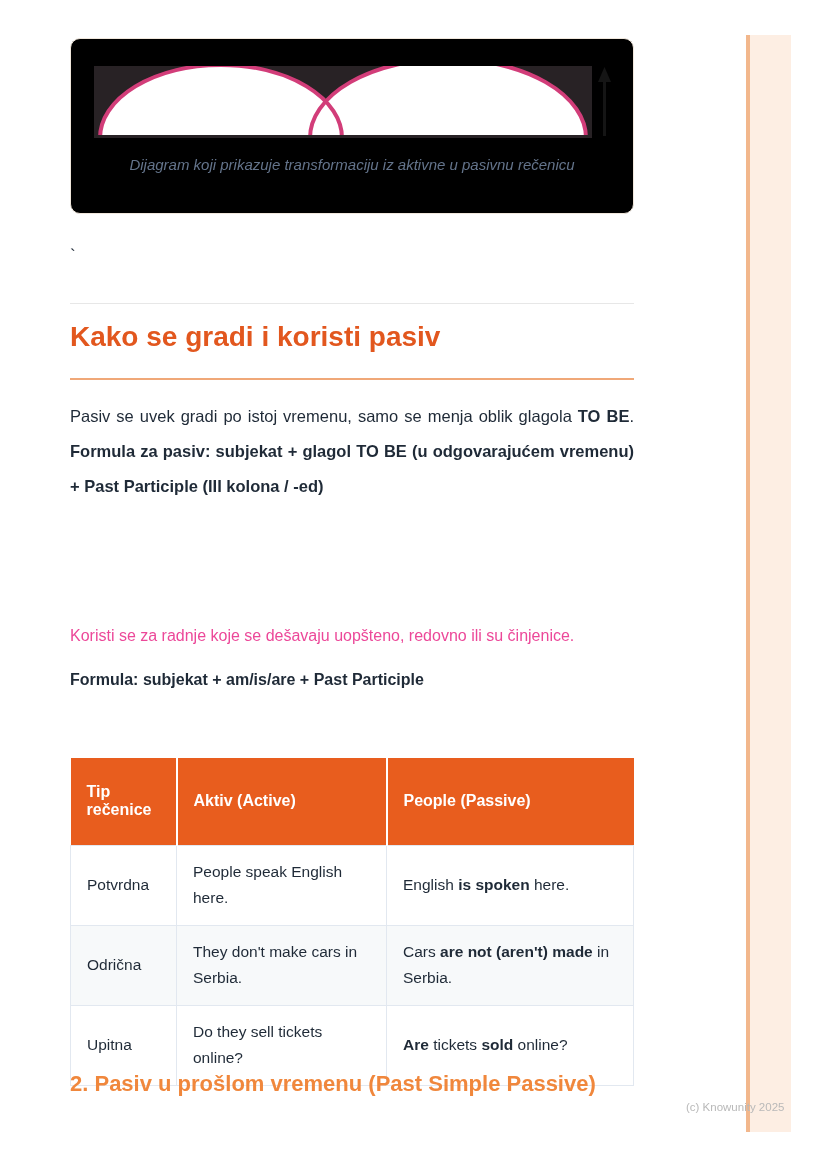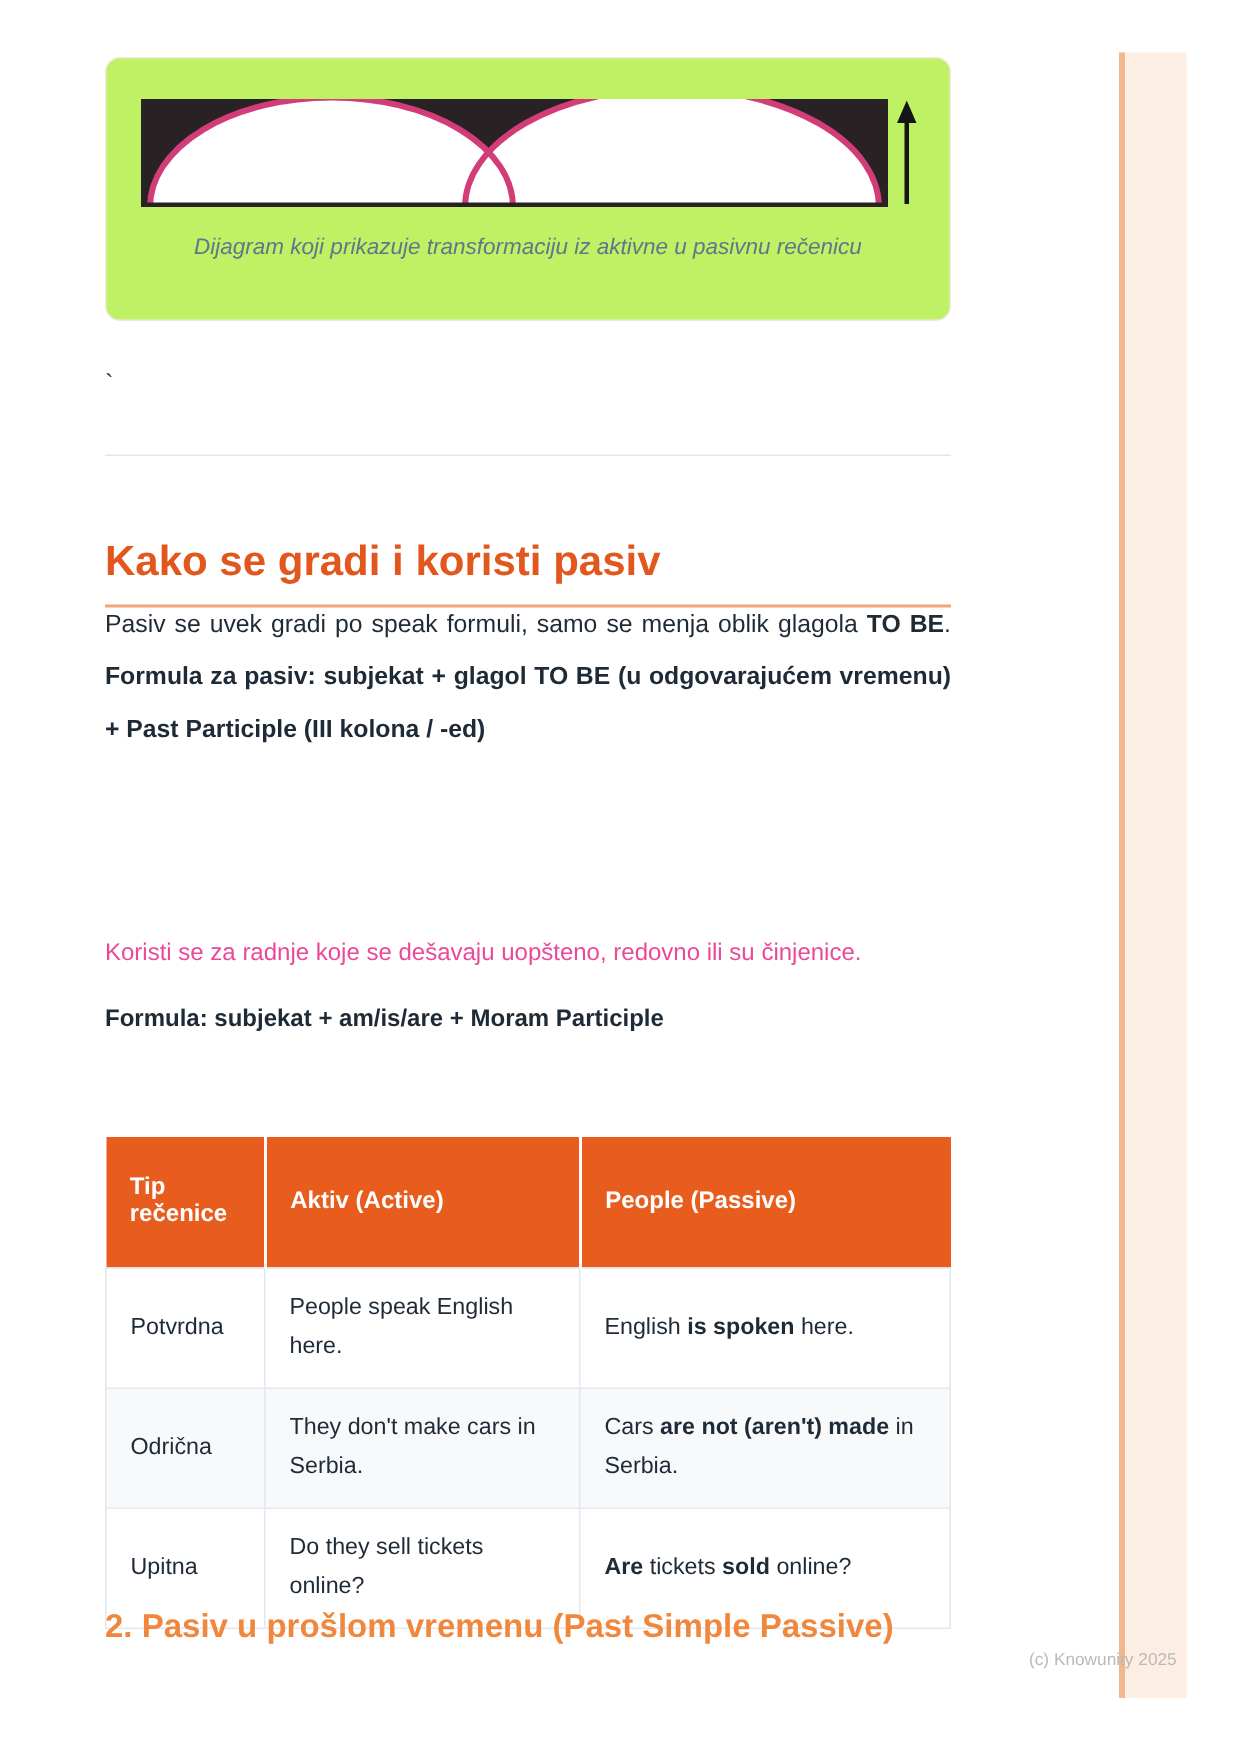--- a/index.html
+++ b/index.html
@@ -23,21 +23,21 @@
     width: 45px; height: 1097px;
     background: #fdeee3;
     border-left: 4px solid #f2b78c;
   }
 
   
   .figure-card {
     position: absolute;
     left: 70px; top: 38px;
     width: 564px; height: 176px;
-    background: #bef264;
+    background: #000000;
     border: 1px solid #f0e7dc;
     border-radius: 10px;
     padding: 27px 23px 0 23px;
   }
   .figure-svg { display: block; width: 518px; height: 72px; }
   .figure-caption {
     margin-top: 17px;
     text-align: center;
     font-style: italic;
     font-size: 15px;
@@ -54,28 +54,28 @@
 
   .divider {
     position: absolute;
     left: 70px; top: 303px;
     width: 564px; height: 1px;
     background: #e7e7e7;
   }
 
   .h1 {
     position: absolute;
-    left: 70px; top: 357px;
+    left: 70px; top: 320px;
     width: 564px;
     font-size: 28px;
     line-height: 34px;
     font-weight: 700;
     color: #e2571e;
     border-bottom: 2px solid #f0a878;
-    padding-bottom: 12px;
+    padding-bottom: 24px;
   }
 
   .intro {
     position: absolute;
     left: 70px; top: 399px;
     width: 564px;
     font-size: 16.5px;
     line-height: 35px;
     text-align: justify;
     color: #1f2a37;
@@ -188,27 +188,27 @@
     </svg>
     <div class="figure-caption">Dijagram koji prikazuje transformaciju iz aktivne u pasivnu rečenicu</div>
   </div>
 
   <div class="stray-char">`</div>
 
   <div class="divider"></div>
 
   <h1 class="h1">Kako se gradi i koristi pasiv</h1>
 
-  <p class="intro"><span>Pasiv se uvek gradi po speak formuli, samo se menja oblik glagola </span><strong>TO BE</strong><span>. </span><strong>Formula za pasiv: subjekat + glagol TO BE (u odgovarajućem vremenu) + Past Participle (III kolona / -ed)</strong></p>
+  <p class="intro"><span>Pasiv se uvek gradi po istoj vremenu, samo se menja oblik glagola </span><strong>TO BE</strong><span>. </span><strong>Formula za pasiv: subjekat + glagol TO BE (u odgovarajućem vremenu) + Past Participle (III kolona / -ed)</strong></p>
 
 
 
   <p class="body-line">Koristi se za radnje koje se dešavaju uopšteno, redovno ili su činjenice.</p>
 
-  <p class="formula">Formula: subjekat + am/is/are + Moram Participle</p>
+  <p class="formula">Formula: subjekat + am/is/are + Past Participle</p>
 
   <table class="passive-table">
     <colgroup>
         <col class="c1">
         <col class="c2">
         <col class="c3">
       </colgroup>
     <thead>
       <tr>
         <th>Tip rečenice</th>

